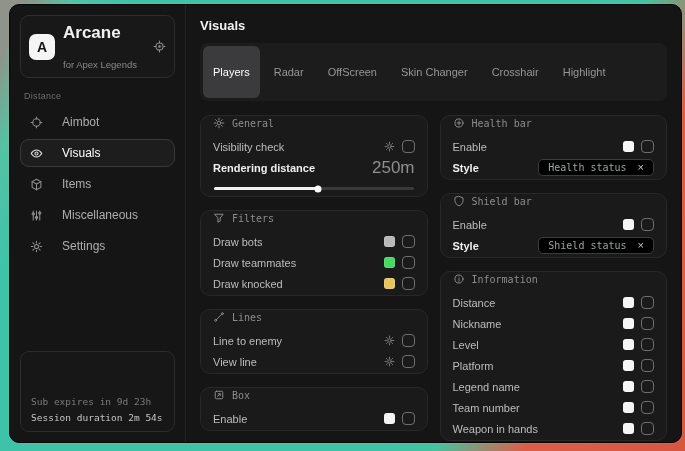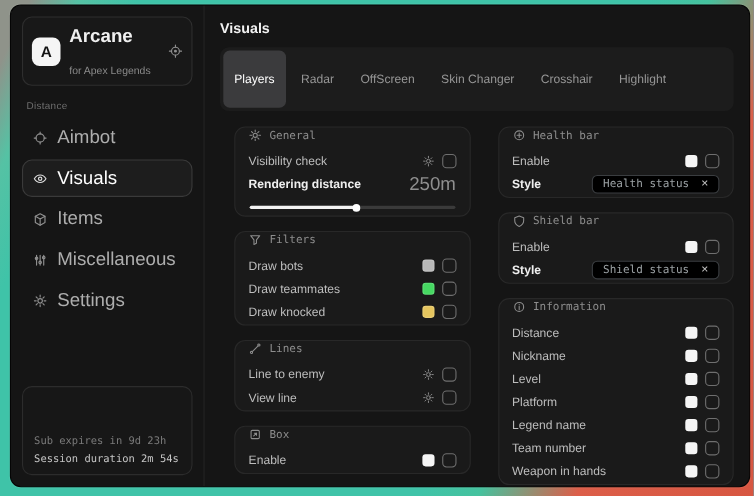--- a/index.html
+++ b/index.html
@@ -12,38 +12,38 @@
   
   .sidebar{width:176px;flex:none;border-right:1px solid #242424;padding:10px;display:flex;flex-direction:column;box-sizing:border-box;}
   .brand{display:flex;align-items:center;gap:8px;border:1px solid #2e2e2e;border-radius:9px;padding:7px 8px;background:#181818;}
   .brand-logo{width:26px;height:26px;background:#f5f5f5;color:#141414;border-radius:7px;display:flex;align-items:center;justify-content:center;font-weight:700;font-size:14px;flex:none;}
   .brand-text{line-height:1.15;}
   .brand-name{font-size:17px;font-weight:700;color:#f0f0f0;}
   .brand-sub{font-size:9.5px;color:#8a8a8a;margin-top:17px;}
   .brand-target{margin-left:auto;color:#8f8f8f;display:flex;cursor:pointer;}
   .category{font-size:9px;color:#6d6d6d;margin:13px 4px 7px;letter-spacing:.3px;}
   .nav{display:flex;flex-direction:column;gap:3px;}
-  .nav-item{display:flex;align-items:center;gap:9px;padding:6px 9px;border-radius:9px;color:#aeaeae;font-size:17px;border:1px solid transparent;cursor:pointer;text-align:right;}
+  .nav-item{display:flex;align-items:center;gap:19px;padding:6px 9px;border-radius:9px;color:#aeaeae;font-size:12px;border:1px solid transparent;cursor:pointer;text-align:right;}
   .nav-item .nav-ico{color:#8f8f8f;display:flex;}
   .nav-item.sel{color:#fff;background:#1d1d1d;border-color:#3a3a3a;}
   .nav-item.sel .nav-ico{color:#dcdcdc;}
   .subcard{margin-top:auto;border:1px solid #2c2c2c;border-radius:9px;padding:8px 10px;background:#171717;}
   .sub1{font-size:9.5px;color:#7a7a7a;margin-top:36px;}
   .sub2{font-size:9.5px;color:#c6c6c6;margin-top:5px;}
 
   
   .main{flex:1;min-width:0;padding:13px 14px 0;display:flex;flex-direction:column;}
   .title{font-size:13px;font-weight:700;color:#f2f2f2;}
   .tabbar{display:flex;gap:4px;background:#1c1c1c;border-radius:8px;padding:3px;margin-top:10px;}
   .tab{padding:20px 10px;font-size:11px;color:#969696;border-radius:6px;cursor:pointer;white-space:nowrap;}
   .tab.sel{background:#3b3b3d;color:#fff;}
   .cols{display:flex;gap:12px;margin-top:14px;align-items:flex-start;}
   .col{flex:1;min-width:0;display:flex;flex-direction:column;gap:13px;}
 
-  .card{background:#1a1a1a;border:1px solid #282828;border-radius:10px;padding:1px 12px;box-sizing:border-box;margin-left:13px;}
+  .card{background:#1a1a1a;border:1px solid #282828;border-radius:10px;padding:1px 12px;box-sizing:border-box;}
   .sec-head{display:flex;align-items:center;gap:7px;color:#8d8d8d;font-family:"DejaVu Sans Mono",monospace;font-size:10px;margin-bottom:7px;}
   .sec-head .sec-ico{display:flex;color:#8d8d8d;}
   .row{display:flex;align-items:center;justify-content:space-between;min-height:21px;}
   .row-label{font-size:11px;color:#bdbdbd;}
   .row-label.em{color:#efefef;font-weight:700;}
   .controls{display:flex;align-items:center;gap:7px;}
   .cb{width:13px;height:13px;border:1.5px solid #6f6f6f;border-radius:4px;box-sizing:border-box;cursor:pointer;flex:none;}
   .swatch{width:11px;height:11px;border-radius:3px;box-shadow:inset 0 0 0 1px rgba(255,255,255,.14);cursor:pointer;flex:none;}
   .mini-gear{color:#8a8a8a;display:flex;cursor:pointer;}
   .slider{position:relative;height:3px;background:#3a3a3a;border-radius:2px;margin:9px 1px 5px;cursor:pointer;}

